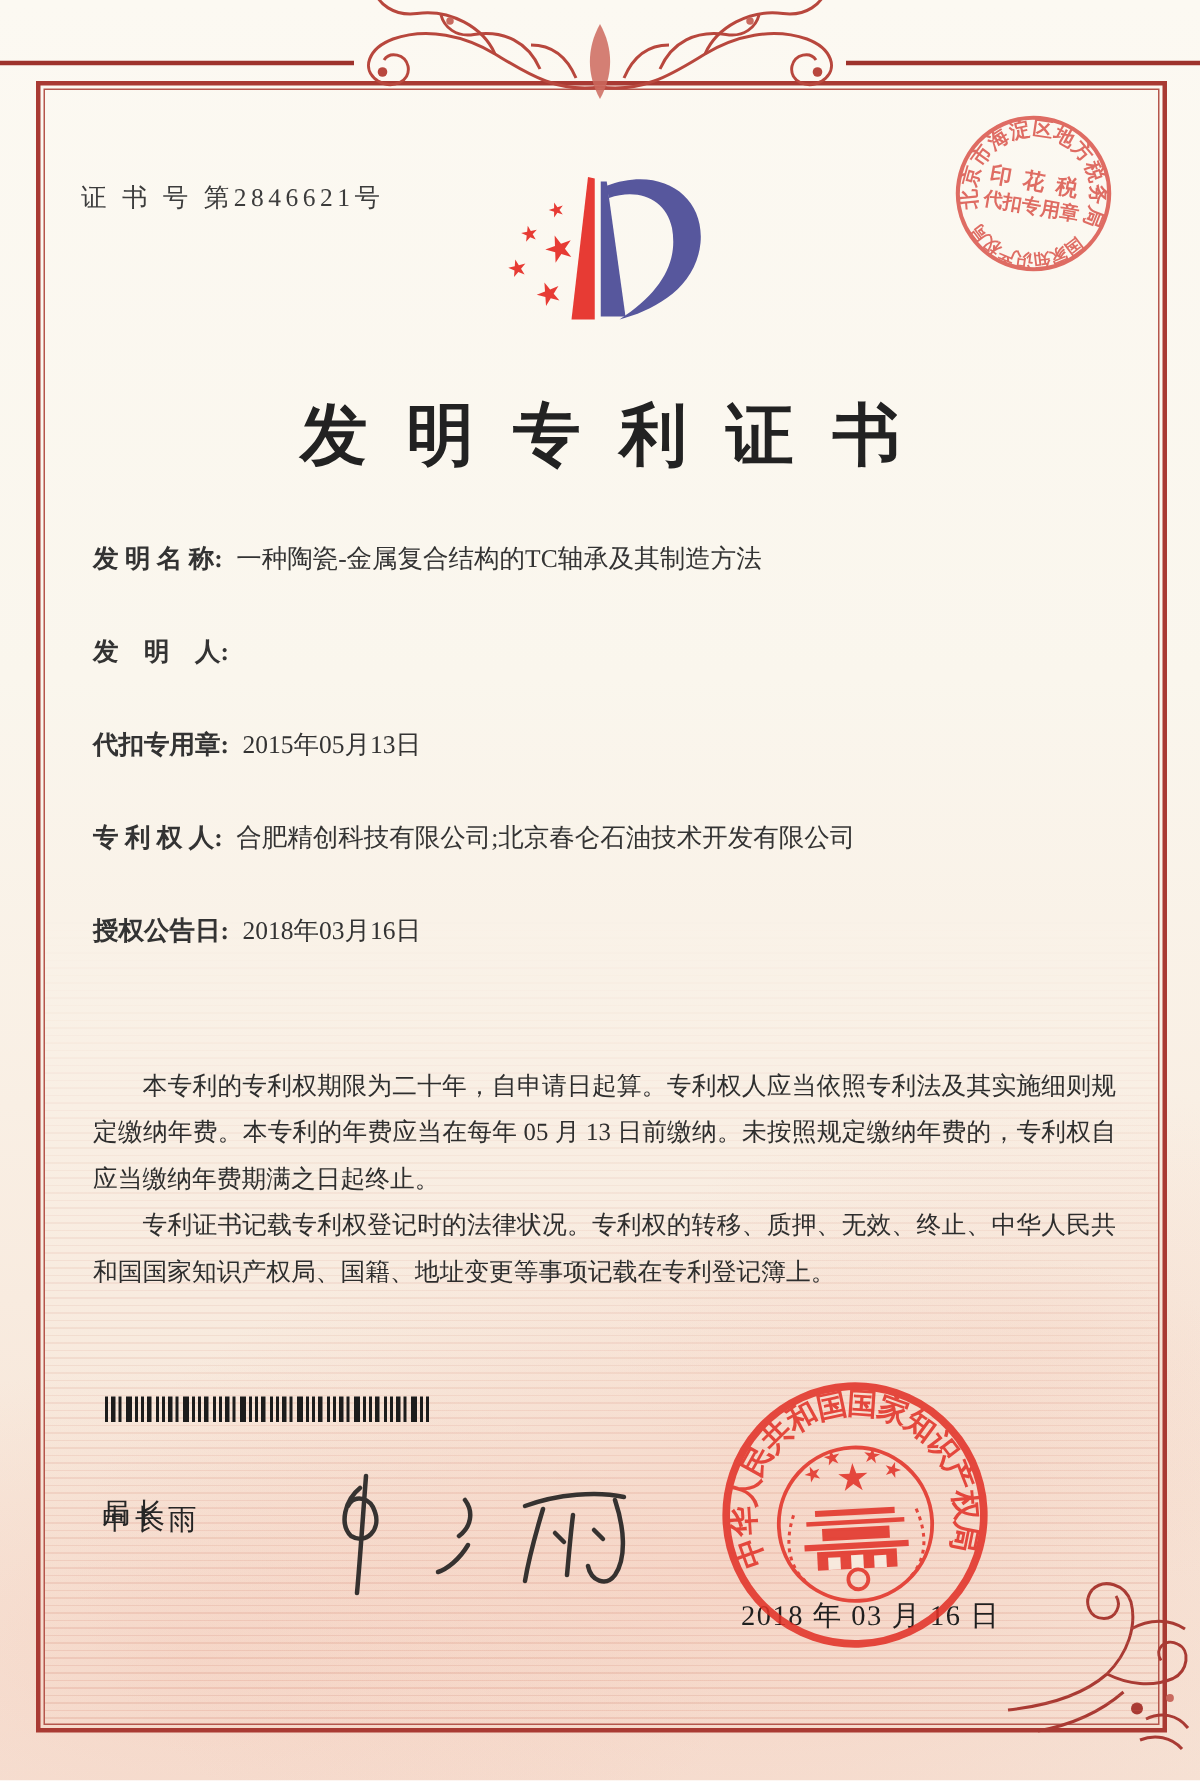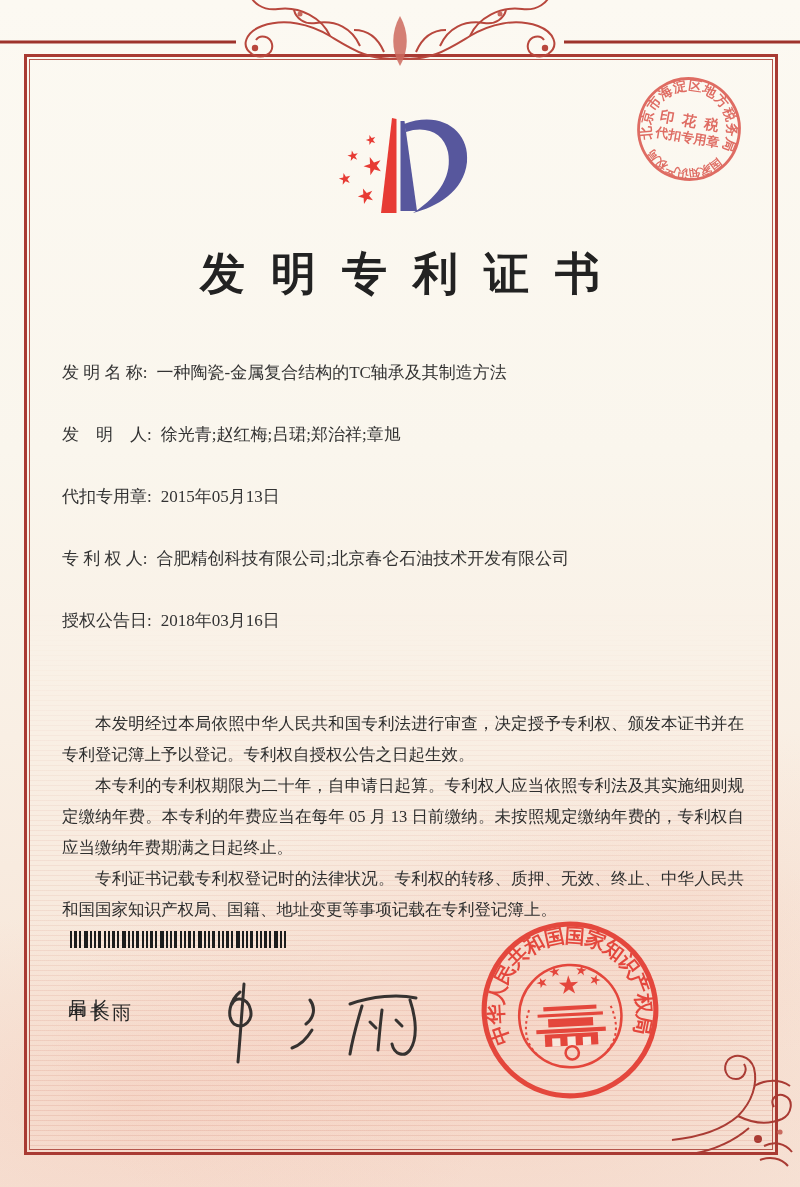--- a/index.html
+++ b/index.html
@@ -14,25 +14,25 @@
   }
   .frame{position:absolute;left:24px;top:54px;right:22px;bottom:32px;
          border:3px solid #a93a33;}
   .frame-inner{position:absolute;left:2px;top:2px;right:2px;bottom:2px;
          border:1px solid #b5564c;}
   .texture{position:absolute;left:30px;right:28px;top:610px;bottom:38px;pointer-events:none;
      background:repeating-linear-gradient(180deg, rgba(203,106,86,.17) 0 1px, rgba(0,0,0,0) 1px 5px);
      -webkit-mask-image:linear-gradient(180deg,transparent 0,rgba(0,0,0,.5) 40%,#000 100%);
      mask-image:linear-gradient(180deg,transparent 0,rgba(0,0,0,.5) 40%,#000 100%);}
   .cert-no{position:absolute;left:54px;top:120px;font-size:17px;letter-spacing:3px;color:#3c3c3c;}
-  .title{position:absolute;left:0;top:244px;width:100%;text-align:center;
+  .title{position:absolute;left:0;top:260px;width:100%;text-align:center;
          font-size:45px;font-weight:600;color:#222;letter-spacing:26px;text-indent:26px;}
   .fields{position:absolute;left:62px;top:360px;right:56px;font-size:17px;color:#333;}
   .field-row{display:flex;line-height:26px;margin-bottom:36px;}
-  .field-label{white-space:pre;flex:none;}
+  .field-label{white-space:pre;flex:none;font-weight:bold;}
   .field-value{margin-left:9px;white-space:pre-wrap;}
   .paras{position:absolute;left:62px;top:708px;right:56px;font-size:16.5px;
          line-height:31px;color:#2e2e2e;text-align:justify;}
   .paras p{margin:0;text-indent:2em;}
   .barcode{position:absolute;left:70px;top:931px;width:224px;height:17px;
            display:flex;align-items:stretch;}
   .barcode span{display:block;height:100%;background:#1c1c1c;flex:none;}
   .issuer-title{position:absolute;left:68px;top:996px;font-size:19px;letter-spacing:4px;color:#262626;}
   .issuer-name{position:absolute;left:68px;top:1000px;font-size:19px;letter-spacing:3px;color:#262626;}
   .issue-date{position:absolute;left:494px;top:1064px;font-size:19px;color:#1f1f1f;letter-spacing:1px;}
@@ -71,20 +71,21 @@
       <path d="M28,110 C50,106 70,97 85,84"></path>
       <path d="M100,102 C110,97 121,99 128,108"></path>
       <path d="M96,116 C106,112 117,114 124,122"></path>
       <circle cx="94" cy="95" r="4" fill="#a93a33" stroke="none"></circle>
       <circle cx="116" cy="88" r="2.6" fill="#c96a5f" stroke="none"></circle>
     </g>
   </svg>
 
   <div class="texture"></div>
 
+  <div class="cert-no">证 书 号 第2846621号</div>
 
   <svg class="abs" style="left:318px;top:90px;" width="195" height="148" viewBox="0 0 195 148">
     <defs>
       <path id="star" d="M0,-1 L0.2245,-0.309 0.9511,-0.309 0.3633,0.118 0.5878,0.809 0,0.382 -0.5878,0.809 -0.3633,0.118 -0.9511,-0.309 -0.2245,-0.309 Z"></path>
     </defs>
     <g fill="#e73b34">
       <use href="#star" transform="translate(53,50) rotate(-18) scale(5.2)"></use>
       <use href="#star" transform="translate(35,66) rotate(-12) scale(5.6)"></use>
       <use href="#star" transform="translate(55,76) rotate(-20) scale(9.5)"></use>
       <use href="#star" transform="translate(27,89) rotate(-14) scale(6.2)"></use>
@@ -117,38 +118,36 @@
 
   <div class="title">发明专利证书</div>
 
   <div class="fields">
     <div class="field-row">
       <span class="field-label">发 明 名 称:</span>
       <span class="field-value">一种陶瓷-金属复合结构的TC轴承及其制造方法</span>
     </div>
     <div class="field-row">
       <span class="field-label">发　明　人:</span>
-      <span class="field-value">徐光青;赵红梅;吕珺;郑治祥;章旭</span>
     </div>
     <div class="field-row">
       <span class="field-label">代扣专用章:</span>
       <span class="field-value">2015年05月13日</span>
     </div>
     <div class="field-row">
       <span class="field-label">专 利 权 人:</span>
       <span class="field-value">合肥精创科技有限公司;北京春仑石油技术开发有限公司</span>
     </div>
     <div class="field-row">
       <span class="field-label">授权公告日:</span>
       <span class="field-value">2018年03月16日</span>
     </div>
   </div>
 
   <div class="paras">
-    <p>本发明经过本局依照中华人民共和国专利法进行审查，决定授予专利权、颁发本证书并在专利登记簿上予以登记。专利权自授权公告之日起生效。</p>
     <p>本专利的专利权期限为二十年，自申请日起算。专利权人应当依照专利法及其实施细则规定缴纳年费。本专利的年费应当在每年 05 月 13 日前缴纳。未按照规定缴纳年费的，专利权自应当缴纳年费期满之日起终止。</p>
     <p>专利证书记载专利权登记时的法律状况。专利权的转移、质押、无效、终止、中华人民共和国国家知识产权局、国籍、地址变更等事项记载在专利登记簿上。</p>
   </div>
 
   <div class="barcode">
       <span style="width: 2px; margin-right: 2px;"></span>
       <span style="width: 3px; margin-right: 2px;"></span>
       <span style="width: 2px; margin-right: 3px;"></span>
       <span style="width: 4px; margin-right: 2px;"></span>
       <span style="width: 2px; margin-right: 2px;"></span>
@@ -206,20 +205,21 @@
       <path d="M120,60 C114,70 106,76 100,78"></path>
       <path d="M158,34 C180,26 206,24 224,28"></path>
       <path d="M170,36 C164,56 160,72 158,84"></path>
       <path d="M218,30 C224,48 226,68 218,80 C212,88 202,84 200,74"></path>
       <path d="M190,40 C188,56 187,70 186,80"></path>
       <path d="M178,52 l6,6"></path>
       <path d="M204,50 l6,6"></path>
     </g>
   </svg>
 
+  <div class="issue-date">2018 年 03 月 16 日</div>
 
   <svg class="abs" style="left:478px;top:918px;opacity:.87;" width="184" height="184" viewBox="0 0 180 180">
     <defs>
       <path id="sealArc" d="M30.2,117.9 A66,66 0 1 1 149.8,117.9" fill="none"></path>
     </defs>
     <g transform="rotate(-3 90 90)" fill="#e23228">
       <circle cx="90" cy="90" r="84" fill="none" stroke="#e23228" stroke-width="5"></circle>
       <text font-size="19.5" font-weight="bold">
         <textPath href="#sealArc" textLength="262">中华人民共和国国家知识产权局</textPath>
       </text>

